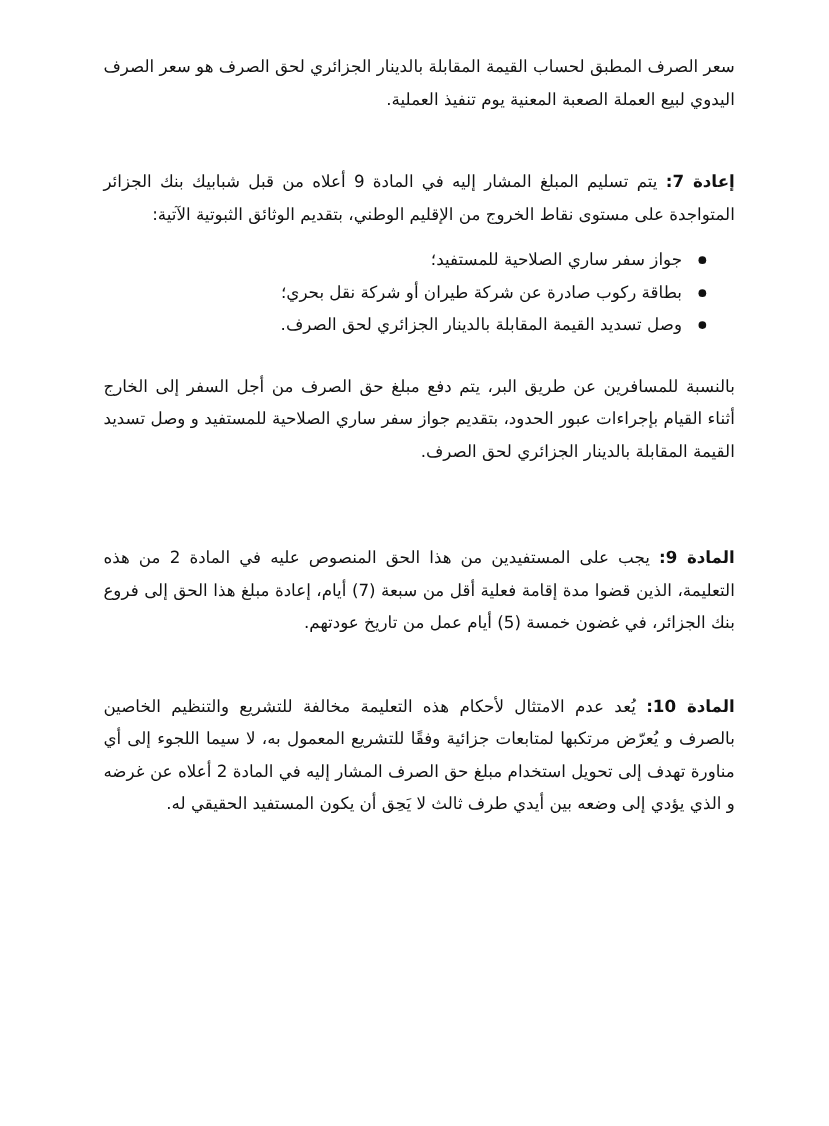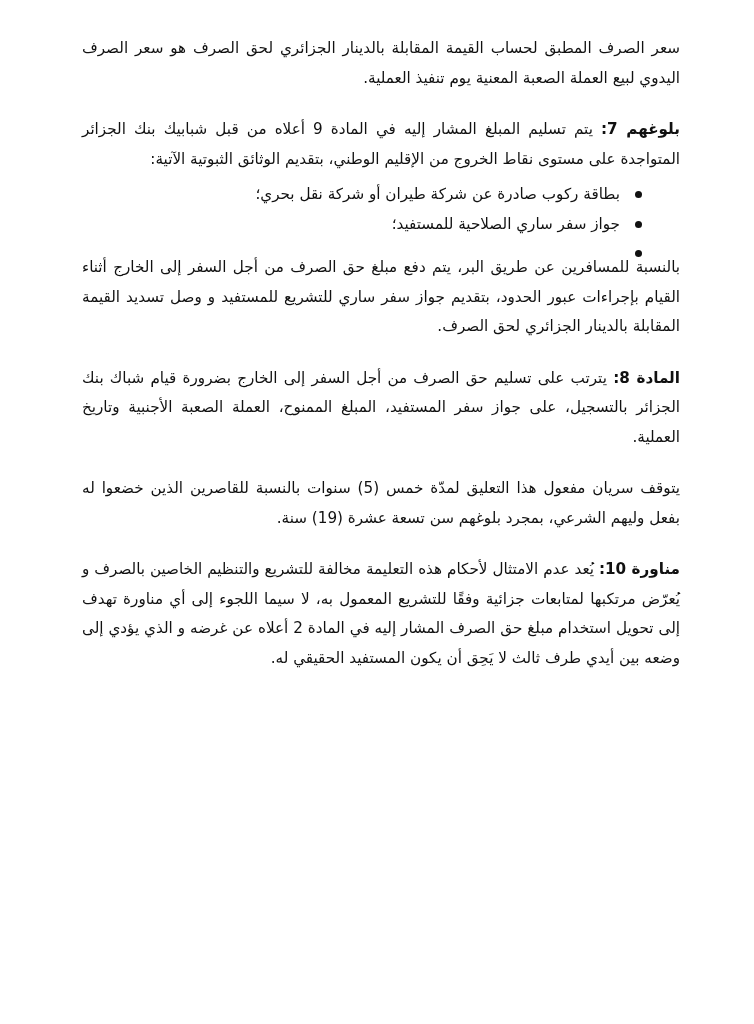--- a/index.html
+++ b/index.html
@@ -20,21 +20,21 @@
       left: 82px;
       right: 74px;
       top: 34px;
       direction: rtl;
       text-align: justify;
       text-align-last: right;
       font-size: 15.2px;
       line-height: 29.5px;
     }
     .para {
-      margin: 0;
+      margin: 12px;
     }
     .gap { height: 22px; }
     .gap-sm { height: 14px; }
     .article-label {
       font-weight: bold;
     }
     ul.bullets {
       list-style: none;
       margin: 6px 0 0 0;
       padding: 0 38px 0 0;
@@ -57,37 +57,36 @@
   </style>
 </head>
 <body>
 
 <div class="page">
 
   <p class="para">سعر الصرف المطبق لحساب القيمة المقابلة بالدينار الجزائري لحق الصرف هو سعر الصرف اليدوي لبيع العملة الصعبة المعنية يوم تنفيذ العملية.</p>
 
   <div class="gap"></div>
 
-  <p class="para"><span class="article-label">بلوغهم 7:</span><span> يتم تسليم المبلغ المشار إليه في المادة 9 أعلاه من قبل شبابيك بنك الجزائر المتواجدة على مستوى نقاط الخروج من الإقليم الوطني، بتقديم الوثائق الثبوتية الآتية:</span></p>
+  <p class="para"><span class="article-label">إعادة 7:</span><span> يتم تسليم المبلغ المشار إليه في المادة 9 أعلاه من قبل شبابيك بنك الجزائر المتواجدة على مستوى نقاط الخروج من الإقليم الوطني، بتقديم الوثائق الثبوتية الآتية:</span></p>
 
   <ul class="bullets">
+    <li><span class="bullet-dot"></span><span>جواز سفر ساري الصلاحية للمستفيد؛</span></li>
     <li><span class="bullet-dot"></span><span>بطاقة ركوب صادرة عن شركة طيران أو شركة نقل بحري؛</span></li>
-    <li><span class="bullet-dot"></span><span>جواز سفر ساري الصلاحية للمستفيد؛</span></li>
-    <li><span class="bullet-dot"></span></li>
+    <li><span class="bullet-dot"></span><span>وصل تسديد القيمة المقابلة بالدينار الجزائري لحق الصرف.</span></li>
   </ul>
 
   <div class="gap-sm"></div>
 
-  <p class="para">بالنسبة للمسافرين عن طريق البر، يتم دفع مبلغ حق الصرف من أجل السفر إلى الخارج أثناء القيام بإجراءات عبور الحدود، بتقديم جواز سفر ساري للتشريع للمستفيد و وصل تسديد القيمة المقابلة بالدينار الجزائري لحق الصرف.</p>
+  <p class="para">بالنسبة للمسافرين عن طريق البر، يتم دفع مبلغ حق الصرف من أجل السفر إلى الخارج أثناء القيام بإجراءات عبور الحدود، بتقديم جواز سفر ساري الصلاحية للمستفيد و وصل تسديد القيمة المقابلة بالدينار الجزائري لحق الصرف.</p>
 
   <div class="gap"></div>
 
-  <p class="para"><span class="article-label">المادة 8:</span><span> يترتب على تسليم حق الصرف من أجل السفر إلى الخارج بضرورة قيام شباك بنك الجزائر بالتسجيل، على جواز سفر المستفيد، المبلغ الممنوح، العملة الصعبة الأجنبية وتاريخ العملية.</span></p>
 
   <div class="gap"></div>
 
-  <p class="para">يتوقف سريان مفعول هذا التعليق لمدّة خمس (5) سنوات بالنسبة للقاصرين الذين خضعوا له بفعل وليهم الشرعي، بمجرد بلوغهم سن تسعة عشرة (19) سنة.</p>
+  <p class="para"><span class="article-label">المادة 9:</span><span> يجب على المستفيدين من هذا الحق المنصوص عليه في المادة 2 من هذه التعليمة، الذين قضوا مدة إقامة فعلية أقل من سبعة (7) أيام، إعادة مبلغ هذا الحق إلى فروع بنك الجزائر، في غضون خمسة (5) أيام عمل من تاريخ عودتهم.</span></p>
 
   <div class="gap"></div>
 
-  <p class="para"><span class="article-label">مناورة 10:</span><span> يُعد عدم الامتثال لأحكام هذه التعليمة مخالفة للتشريع والتنظيم الخاصين بالصرف و يُعرّض مرتكبها لمتابعات جزائية وفقًا للتشريع المعمول به، لا سيما اللجوء إلى أي مناورة تهدف إلى تحويل استخدام مبلغ حق الصرف المشار إليه في المادة 2 أعلاه عن غرضه و الذي يؤدي إلى وضعه بين أيدي طرف ثالث لا يَحِق أن يكون المستفيد الحقيقي له.</span></p>
+  <p class="para"><span class="article-label">المادة 10:</span><span> يُعد عدم الامتثال لأحكام هذه التعليمة مخالفة للتشريع والتنظيم الخاصين بالصرف و يُعرّض مرتكبها لمتابعات جزائية وفقًا للتشريع المعمول به، لا سيما اللجوء إلى أي مناورة تهدف إلى تحويل استخدام مبلغ حق الصرف المشار إليه في المادة 2 أعلاه عن غرضه و الذي يؤدي إلى وضعه بين أيدي طرف ثالث لا يَحِق أن يكون المستفيد الحقيقي له.</span></p>
 
 </div>
 
 </body></html>

